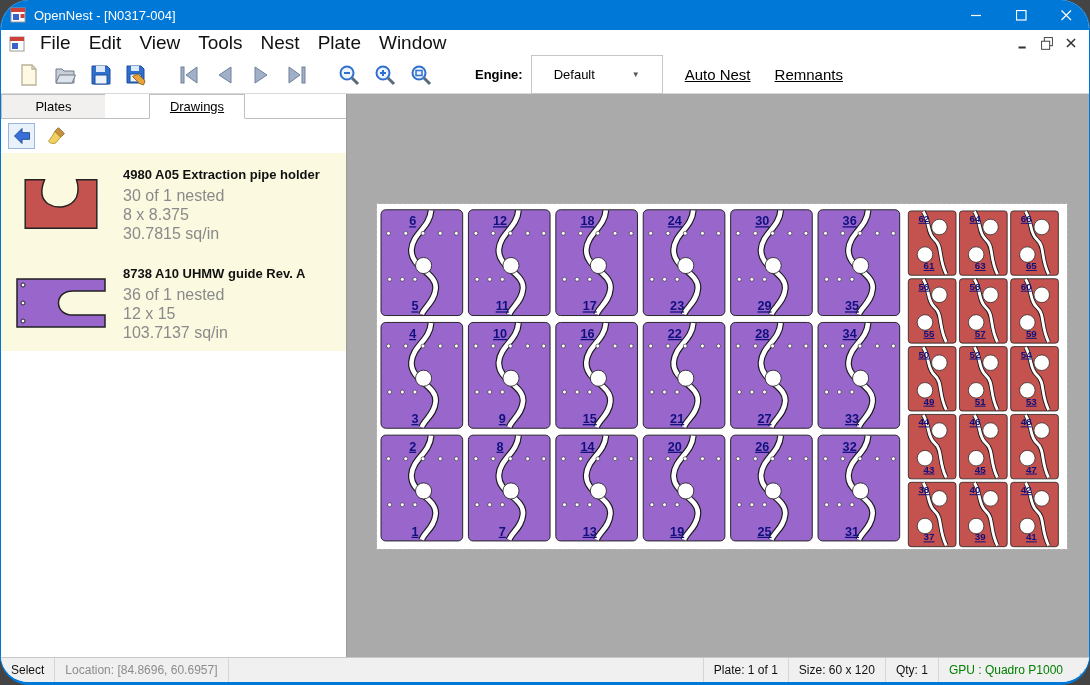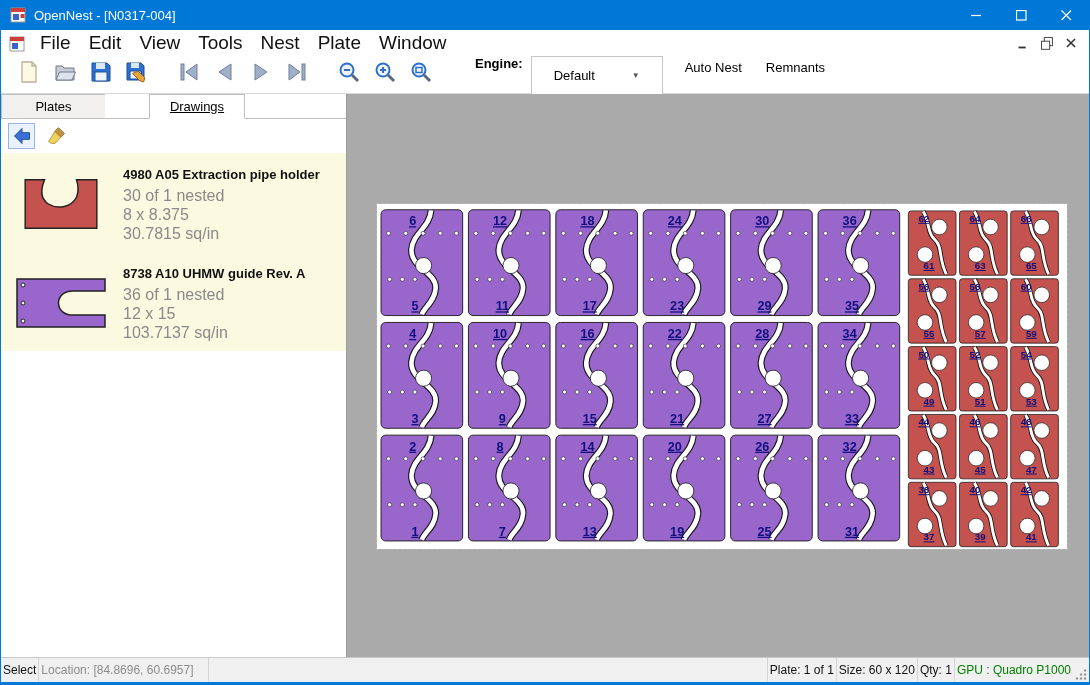--- a/index.html
+++ b/index.html
@@ -1,41 +1,42 @@
 <!DOCTYPE html>
 <html><head>
 <meta charset="utf-8">
 <style>
   * { box-sizing: border-box; margin: 0; padding: 0; }
   body { margin: 0; background: #444; font-family: "Liberation Sans", sans-serif; }
   .window {
     width: 1090px; height: 685px; position: relative; background: #fff;
     border-left: 1px solid #0078D7; border-right: 1px solid #0078D7; border-bottom: 3px solid #0078D7;
     overflow: hidden;
+    border-radius: 29px;
   }
   
   .titlebar { height: 30px; background: #0078D7; color: #fff; display: flex; align-items: center; }
   .titlebar .appicon { width: 16px; height: 16px; margin: 0 8px 0 9px; }
   .titlebar .title { font-size: 13px; }
   .tcontrols { margin-left: auto; display: flex; height: 100%; }
   .tbtn { width: 45px; height: 100%; display: flex; align-items: center; justify-content: center; }
   
   .menubar { height: 26px; background: #fff; display: flex; align-items: center; font-size: 19px; color: #111; }
   .menubar .mdiicon { width: 16px; height: 16px; margin: 0 6px 0 8px; }
   .mitem { padding: 4px 9px; cursor: default; }
   .mdi-controls { margin-left: auto; display: flex; align-items: center; padding-right: 6px; }
   .mdibtn { width: 24px; height: 20px; display: flex; align-items: center; justify-content: center; }
   
-  .toolbar { height: 38px; background: #fff; border-bottom: 1px solid #d9d9d9; display: flex; padding-left: 10px; }
+  .toolbar { height: 38px; background: #fff; border-bottom: 1px solid #d9d9d9; display: flex; align-items: center; padding-left: 10px; }
   .tbtn-lg { width: 36px; height: 32px; display: flex; align-items: center; justify-content: center; border-radius: 2px; }
   .tgap { width: 16px; }
   .engine-label { font-weight: bold; font-size: 13px; margin-left: 36px; margin-right: 8px; }
   .engine-select { width: 132px; height: 39px; border: 1px solid #c6c6c6; background: #fff; display: flex; align-items: center; font-size: 13px; padding: 0 22px; }
   .engine-select .arrow { margin-left: auto; font-size: 8px; color: #555; }
-  .tool-text { font-size: 13px; margin-left: 20px; padding: 4px 2px; }
+  .tool-text { font-size: 15px; margin-left: 20px; padding: 4px 2px; text-decoration: underline; }
   
   .content { display: flex; height: 563px; }
   .sidebar { width: 346px; background: #fff; border-right: 1px solid #9a9a9a; display: flex; flex-direction: column; }
   .tabstrip { height: 25px; display: flex; align-items: flex-end; border-bottom: 1px solid #bfbfbf; background: #fff; gap: 44px; }
   .tab { height: 24px; line-height: 23px; text-align: center; font-size: 13px; background: #f1f0ee; border: 1px solid #bfbfbf; border-bottom: none; }
   .tab.plates { width: 104px; border-right: none; }
   .tab.drawings { width: 96px; height: 25px; line-height: 24px; background: #fff; margin-bottom: -1px; border-bottom: 1px solid #fff; text-decoration: underline; }
   .paneltoolbar { height: 34px; display: flex; align-items: center; gap: 7px; padding-left: 7px; background: #fff; }
   .pbtn { width: 27px; height: 26px; display: flex; align-items: center; justify-content: center; }
   .pbtn.framed { border: 1px solid #9ab6d8; background: #e9f2fb; }
@@ -44,21 +45,21 @@
   .ditem .dtitle { font-size: 13px; font-weight: bold; color: #111; margin: 2px 0 4px; }
   .ditem .dsub { font-size: 16px; color: #8a8a8a; line-height: 19px; }
   .dfill { flex: 1; background: #fff; }
   
   .canvas { flex: 1; background: #aaa; position: relative; }
   .plate { position: absolute; left: 30px; top: 110px; width: 690px; height: 345px; background: #fff; outline: 1px dashed #b5b5b5; }
   .plate svg { display: block; width: 100%; height: 100%; }
   svg text { font-family: "Liberation Sans", sans-serif; }
   
   .statusbar { height: 25px; background: #f0f0f0; border-top: 1px solid #c8c8c8; display: flex; align-items: center; font-size: 12px; color: #111; }
-  .scell { padding: 0 2px; height: 100%; display: flex; align-items: center; }
+  .scell { padding: 0 10px; height: 100%; display: flex; align-items: center; }
   .scell.bR { border-right: 1px solid #d5d5d5; }
   .scell.bL { border-left: 1px solid #d5d5d5; }
   .scell.loc { color: #8c8c8c; min-width: 170px; }
   .spacer { flex: 1; }
   .scell.gpu { color: #008000; }
   .grip { width: 16px; height: 100%; display: flex; align-items: flex-end; justify-content: flex-end; padding: 0 2px 2px 0; }
 </style>
 </head>
 <body>
 

